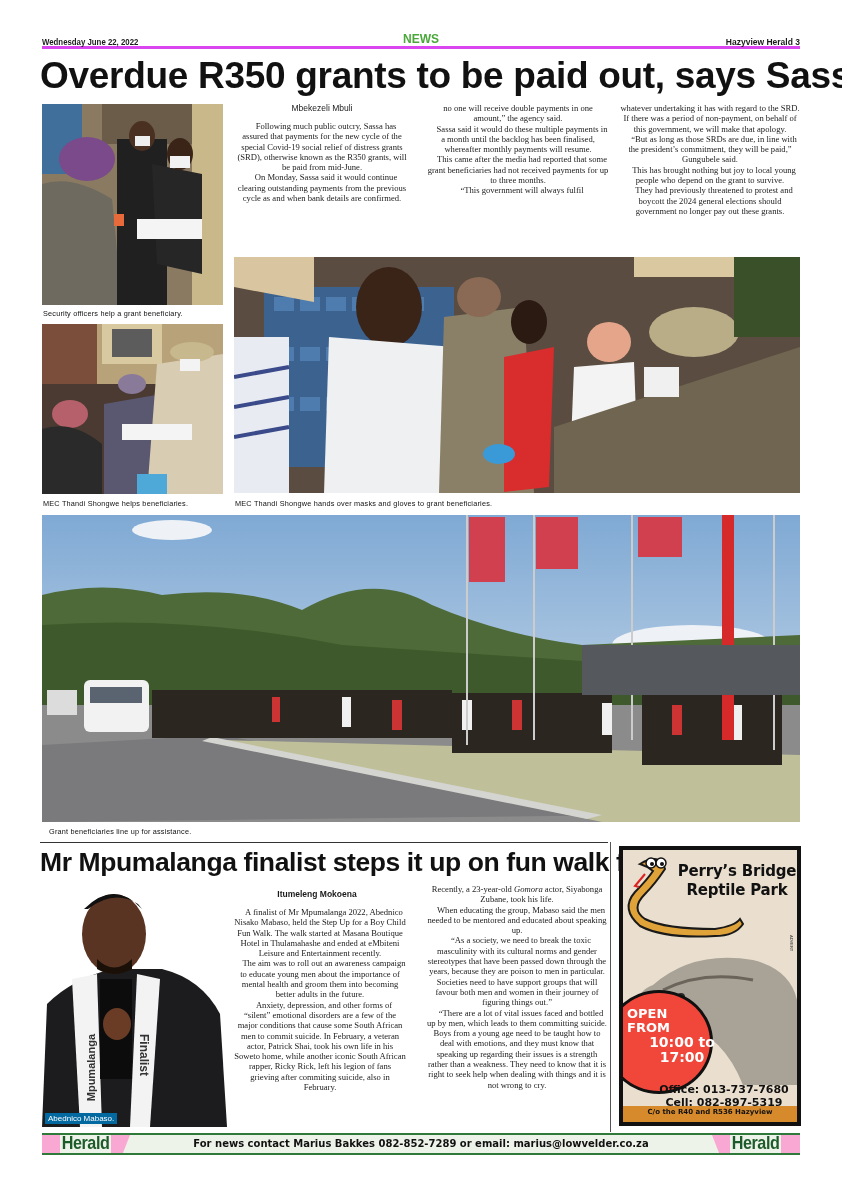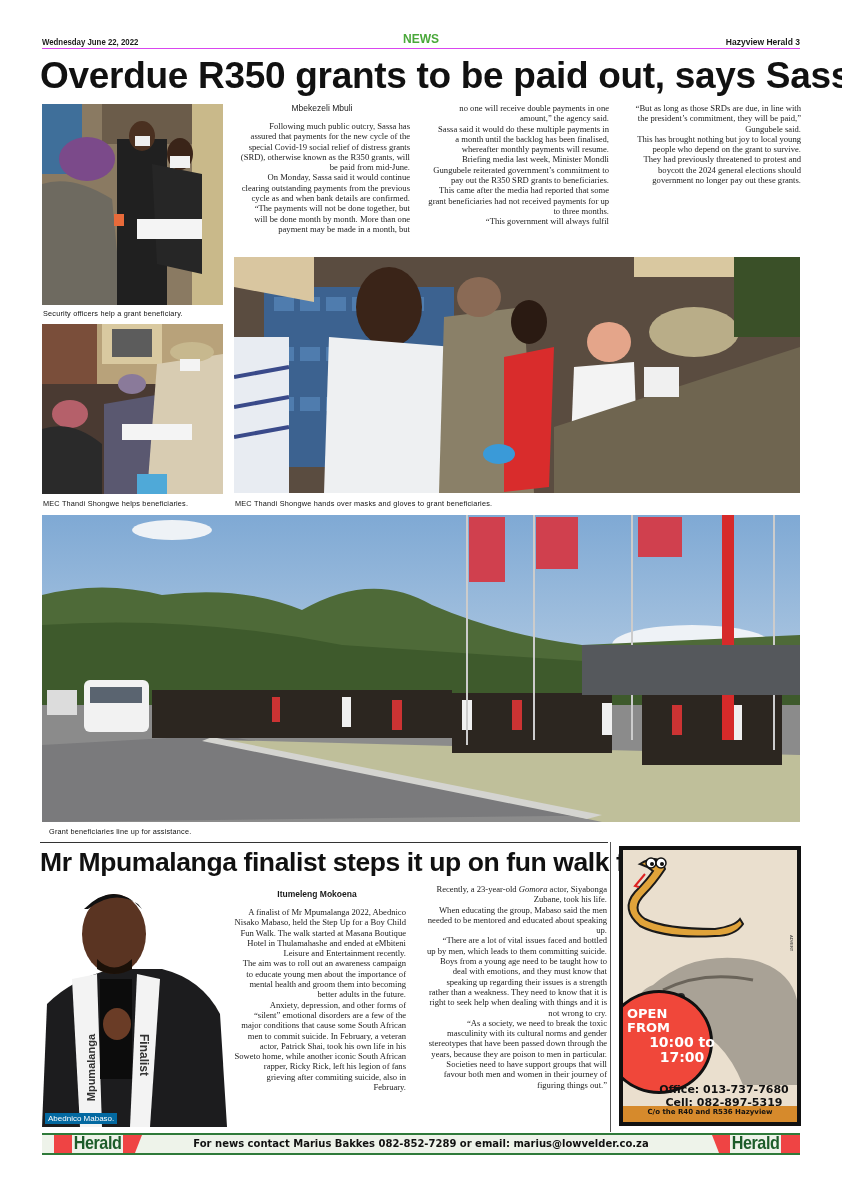--- a/index.html
+++ b/index.html
@@ -2,57 +2,57 @@
 <html><head>
 <meta charset="utf-8">
 <style>
   * { box-sizing: border-box; margin: 0; padding: 0; }
   html, body { width: 842px; height: 1191px; background: #ffffff; overflow: hidden; }
   body { position: relative; font-family: "Liberation Serif", serif; color: #1a1a1a; }
 
   .abs { position: absolute; }
 
   
-  .folio { top: 35px; left: 42px; width: 758px; height: 14px; border-bottom: 1px solid #d946ef; }
+  .folio { top: 35px; left: 42px; width: 758px; height: 14px; border-bottom: 3px solid #d946ef; }
   .folio-date { left: 0; top: 2px; font-family: "Liberation Sans", sans-serif; font-size: 8.5px; font-weight: bold; transform: scaleX(0.92); transform-origin: left; }
   .folio-section { left: 0; right: 0; top: -3px; text-align: center; font-family: "Liberation Sans", sans-serif; font-size: 12px; font-weight: bold; color: #4aa83a; }
   .folio-page { right: 0; top: 2px; font-family: "Liberation Sans", sans-serif; font-size: 8.5px; font-weight: bold; }
 
   .headline1 { top: 55px; left: 40px; width: 770px; font-family: "Liberation Sans", sans-serif; font-size: 37px; letter-spacing: -0.3px; white-space: nowrap; color: #111; }
 
   
   .photo { overflow: hidden; background: #777; }
   .photo svg { display: block; width: 100%; height: 100%; }
 
   .caption { font-family: "Liberation Sans", sans-serif; font-size: 7.3px; color: #111; white-space: nowrap; letter-spacing: 0.2px; }
 
   .byline { font-family: "Liberation Sans", sans-serif; font-size: 8.5px; text-align: center; }
 
-  .col { font-size: 8.6px; line-height: 10.3px; text-align: right; color: #222; }
+  .col { font-size: 8.6px; line-height: 10.3px; text-align: center; color: #222; }
   .col p { text-indent: 8px; }
   .col p.noindent { text-indent: 0; }
 
   .headline2 { top: 847px; left: 40px; width: 568px; font-family: "Liberation Sans", sans-serif; font-size: 26.5px; letter-spacing: -0.4px; white-space: nowrap; color: #111; }
   .rule2 { top: 842px; left: 40px; width: 568px; height: 1px; background: #333; }
   .vrule { top: 842px; left: 610px; width: 1px; height: 290px; background: #555; }
 
   
   .ad { top: 846px; left: 619px; width: 182px; height: 280px; background: #111; padding: 4px; }
   .ad-inner { position: relative; width: 100%; height: 100%; background: #eadfce; overflow: hidden; }
   .ad-title { position: absolute; left: 52px; top: 12px; font-family: "DejaVu Sans", sans-serif; font-weight: bold; font-size: 15px; line-height: 19px; color: #111; text-align: center; width: 124px; letter-spacing: -0.2px; }
   .ad-open { position: absolute; left: -18px; top: 140px; width: 108px; height: 104px; border-radius: 50%; background: #f0473a; border: 3px solid #111; }
   .ad-open-1 { position: absolute; left: 4px; top: 157px; font-family: "DejaVu Sans", sans-serif; font-weight: bold; color: #fff; font-size: 13px; line-height: 14px; }
   .ad-open-2 { position: absolute; left: 24px; top: 185px; font-family: "DejaVu Sans", sans-serif; font-weight: bold; color: #fff; font-size: 14px; line-height: 15px; text-align: center; width: 70px; }
   .ad-contact { position: absolute; left: 0; right: 0; top: 233px; text-align: center; font-family: "DejaVu Sans", sans-serif; font-weight: bold; font-size: 11px; line-height: 13px; color: #111; margin-left: 28px; }
   .ad-address { position: absolute; left: 0; right: 0; bottom: 0; height: 16px; background: #d68a2c; text-align: center; font-family: "DejaVu Sans", sans-serif; font-weight: bold; font-size: 7px; line-height: 12px; color: #111; }
   .ad-credit { position: absolute; right: 3px; top: 85px; writing-mode: vertical-rl; font-family: "Liberation Sans", sans-serif; font-size: 4px; color: #333; }
 
   
   .footer { top: 1133px; left: 42px; width: 758px; height: 22px; background: #eef3ea; border-top: 2px solid #2f7a3a; border-bottom: 2px solid #2f7a3a; }
-  .footer-logo { position: absolute; top: 0; height: 18px; width: 88px; background: #ef4444; clip-path: polygon(0 0, 100% 0, 92% 100%, 0 100%); margin-left: 12px; }
+  .footer-logo { position: absolute; top: 0; height: 18px; width: 88px; background: #f9a8d4; clip-path: polygon(0 0, 100% 0, 92% 100%, 0 100%); }
   .footer-logo.right { clip-path: polygon(0 0, 100% 0, 100% 100%, 8% 100%); }
   .footer-logo-text { position: absolute; top: -2px; left: 18px; font-family: "Liberation Sans", sans-serif; font-size: 19px; font-weight: bold; color: #1d5c2a; background: #eef3ea; padding: 0 2px; letter-spacing: -0.5px; transform: scaleX(0.85); transform-origin: left; line-height: 20px; }
   .footer-text { position: absolute; left: 0; right: 0; top: 3px; text-align: center; font-family: "DejaVu Sans", sans-serif; font-size: 10px; font-weight: bold; color: #111; }
 
   .name-tag { position: absolute; left: 3px; bottom: 3px; background: #0369a1; color: #fff; font-family: "Liberation Sans", sans-serif; font-size: 8px; padding: 1px 3px; }
 </style>
 </head>
 <body>
 
 <div class="abs folio">
@@ -101,32 +101,31 @@
     <rect x="95" y="150" width="30" height="20" fill="#4fa9d8"></rect>
   </svg>
 </div>
 <div class="abs caption" style="top:499px;left:43px;">MEC Thandi Shongwe helps beneficiaries.</div>
 
 <div class="abs byline" style="top:103px;left:232px;width:180px;">Mbekezeli Mbuli</div>
 
 <div class="abs col" style="top:121px;left:234px;width:176px;">
   <p>Following much public outcry, Sassa has assured that payments for the new cycle of the special Covid-19 social relief of distress grants (SRD), otherwise known as the R350 grants, will be paid from mid-June.</p>
   <p>On Monday, Sassa said it would continue clearing outstanding payments from the previous cycle as and when bank details are confirmed.</p>
-  <p>“The payments will not be done together, but will be done month by month. More than one payment may be made in a month, but</p>
 </div>
 
 <div class="abs col" style="top:103px;left:427px;width:182px;">
   <p class="noindent">no one will receive double payments in one amount,” the agency said.</p>
   <p>Sassa said it would do these multiple payments in a month until the backlog has been finalised, whereafter monthly payments will resume.</p>
-  <p>Briefing media last week, Minister Mondli Gungubele reiterated government’s commitment to pay out the R350 SRD grants to beneficiaries.</p>
   <p>This came after the media had reported that some grant beneficiaries had not received payments for up to three months.</p>
   <p>“This government will always fulfil</p>
 </div>
 
 <div class="abs col" style="top:103px;left:619px;width:182px;">
+  <p class="noindent">whatever undertaking it has with regard to the SRD. If there was a period of non-payment, on behalf of this government, we will make that apology.</p>
   <p>“But as long as those SRDs are due, in line with the president’s commitment, they will be paid,” Gungubele said.</p>
   <p>This has brought nothing but joy to local young people who depend on the grant to survive.</p>
   <p>They had previously threatened to protest and boycott the 2024 general elections should government no longer pay out these grants.</p>
 </div>
 
 <div class="abs photo" style="top:257px;left:234px;width:566px;height:236px;">
   <svg viewBox="0 0 566 236" preserveAspectRatio="none">
     <rect width="566" height="236" fill="#5a4c40"></rect>
     <rect x="30" y="30" width="190" height="180" fill="#3c6290"></rect>
     <g fill="#4f7cae">
@@ -252,34 +251,38 @@
 
 <div class="abs col" style="top:907px;left:234px;width:172px;">
   <p>A finalist of Mr Mpumalanga 2022, Abednico Nisako Mabaso, held the Step Up for a Boy Child Fun Walk. The walk started at Masana Boutique Hotel in Thulamahashe and ended at eMbiteni Leisure and Entertainment recently.</p>
   <p>The aim was to roll out an awareness campaign to educate young men about the importance of mental health and groom them into becoming better adults in the future.</p>
   <p>Anxiety, depression, and other forms of “silent” emotional disorders are a few of the major conditions that cause some South African men to commit suicide. In February, a veteran actor, Patrick Shai, took his own life in his Soweto home, while another iconic South African rapper, Ricky Rick, left his legion of fans grieving after commiting suicide, also in February.</p>
 </div>
 
 <div class="abs col" style="top:884px;left:427px;width:180px;">
   <p class="noindent"><span>Recently, a 23-year-old </span><i>Gomora</i><span> actor, Siyabonga Zubane, took his life.</span></p>
   <p>When educating the group, Mabaso said the men needed to be mentored and educated about speaking up.</p>
+  <p>“As a society, we need to break the toxic masculinity with its cultural norms and gender stereotypes that have been passed down through the years, because they are poison to men in particular. Societies need to have support groups that will favour both men and women in their journey of figuring things out.”</p>
   <p>“There are a lot of vital issues faced and bottled up by men, which leads to them committing suicide. Boys from a young age need to be taught how to deal with emotions, and they must know that speaking up regarding their issues is a strength rather than a weakness. They need to know that it is right to seek help when dealing with things and it is not wrong to cry.</p>
-  <p>“As a society, we need to break the toxic masculinity with its cultural norms and gender stereotypes that have been passed down through the years, because they are poison to men in particular. Societies need to have support groups that will favour both men and women in their journey of figuring things out.”</p>
 </div>
 
 <div class="abs ad">
   <div class="ad-inner">
     <svg class="abs" style="left:2px;top:4px;" width="120" height="95" viewBox="0 0 120 95">
       <path d="M15 10 Q35 -2 40 15 Q30 30 20 40 Q5 55 20 65 Q40 75 90 75 Q110 72 115 65 L118 70 Q110 82 90 82 Q40 85 15 72 Q-5 55 10 38 Q22 26 28 17 Q22 12 15 10 Z" fill="#e0a33a" stroke="#1a1a1a" stroke-width="2"></path>
       <circle cx="26" cy="9" r="5" fill="#fff" stroke="#111" stroke-width="1.5"></circle>
       <circle cx="36" cy="9" r="5" fill="#fff" stroke="#111" stroke-width="1.5"></circle>
       <circle cx="27" cy="10" r="2" fill="#111"></circle>
         <circle cx="37" cy="10" r="2" fill="#111"></circle>
       <path d="M20 20 L10 32 L14 33" stroke="#d22" stroke-width="2" fill="none"></path>
     </svg>
+    <div class="ad-title">
+      <div>Perry’s Bridge</div>
+      <div>Reptile Park</div>
+    </div>
     <div class="ad-credit">ADVERT</div>
     <svg class="abs" style="left:10px;top:95px;" width="165" height="140" viewBox="0 0 165 140">
       <path d="M20 40 Q60 5 120 15 Q160 25 165 60 L165 140 L110 140 Q90 90 50 80 Q10 75 5 60 Q5 45 20 40 Z" fill="#a9a296"></path>
       <path d="M30 45 Q70 25 120 35" stroke="#6a645a" stroke-width="3" fill="none"></path>
       <circle cx="48" cy="52" r="4" fill="#2a2a2a"></circle>
     </svg>
     <div class="ad-open"></div>
     <div class="ad-open-1">
       <div>OPEN</div>
       <div>FROM</div>

